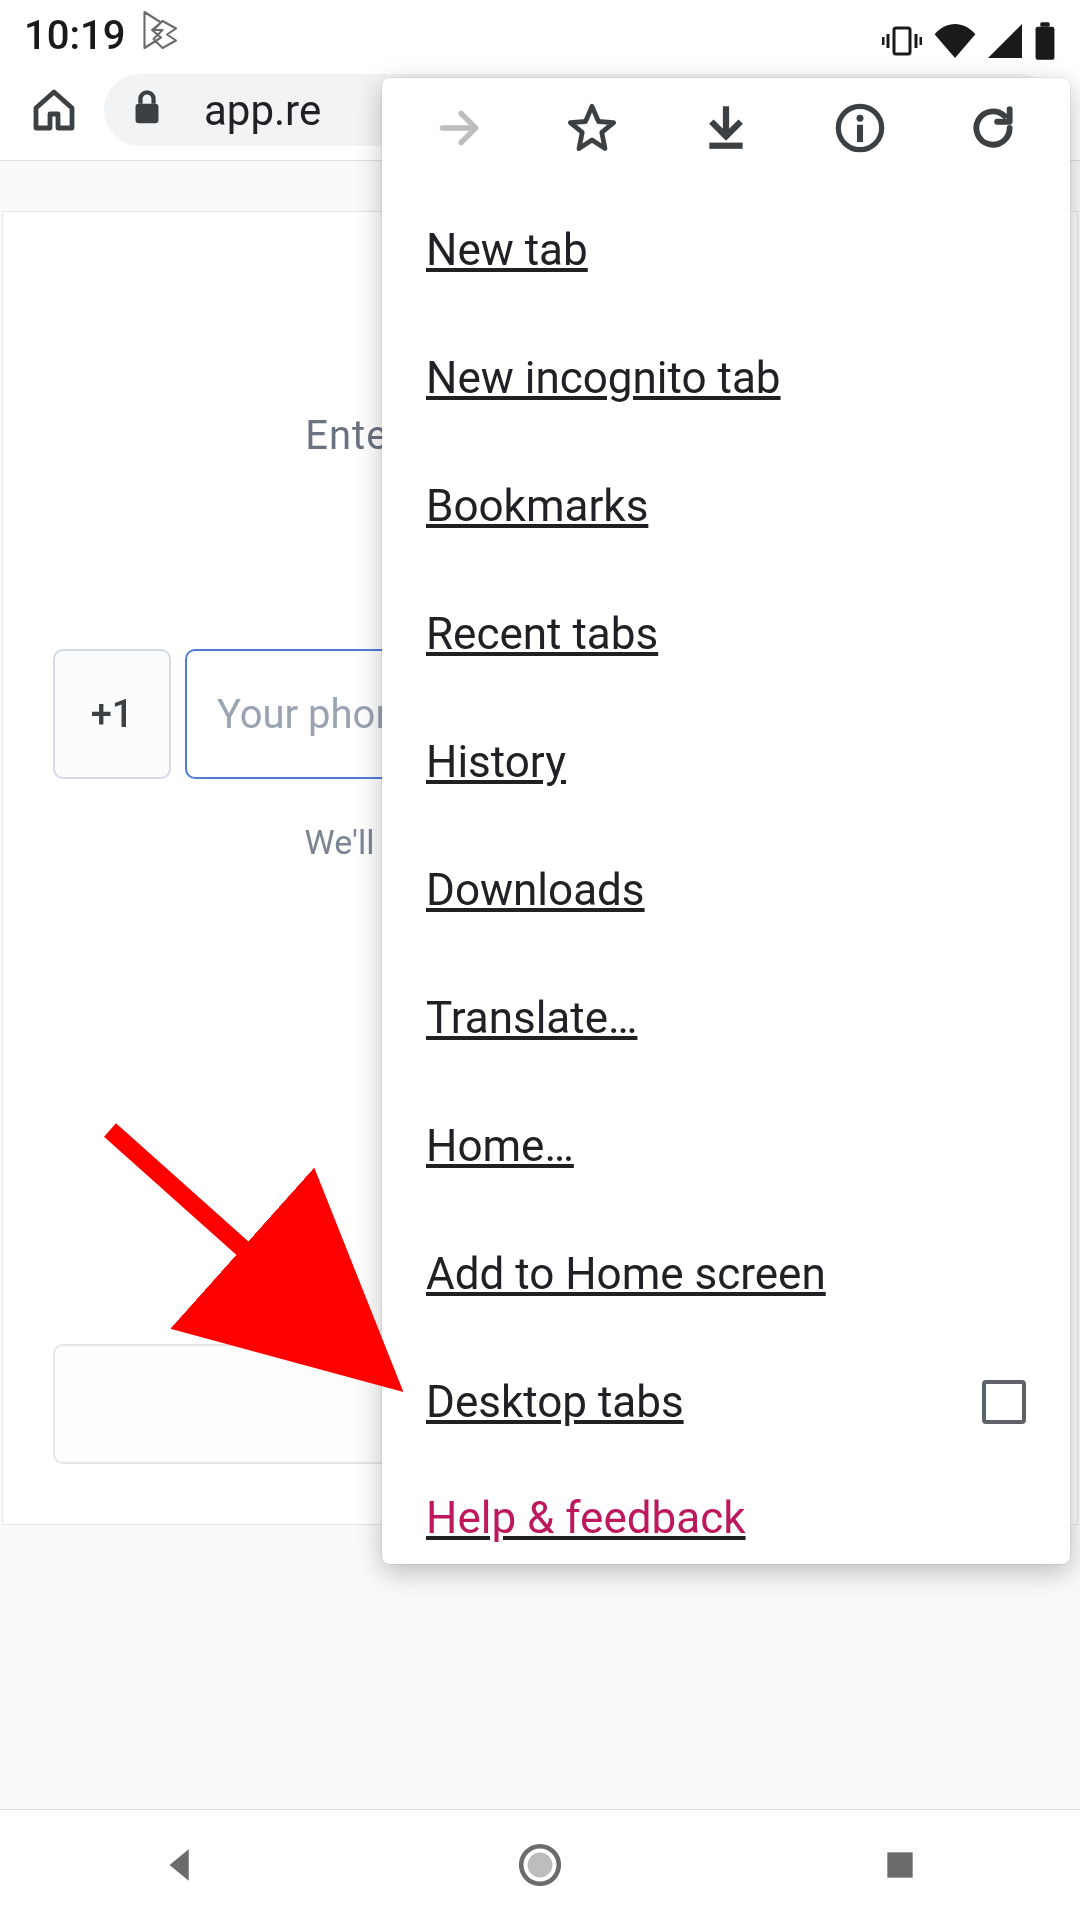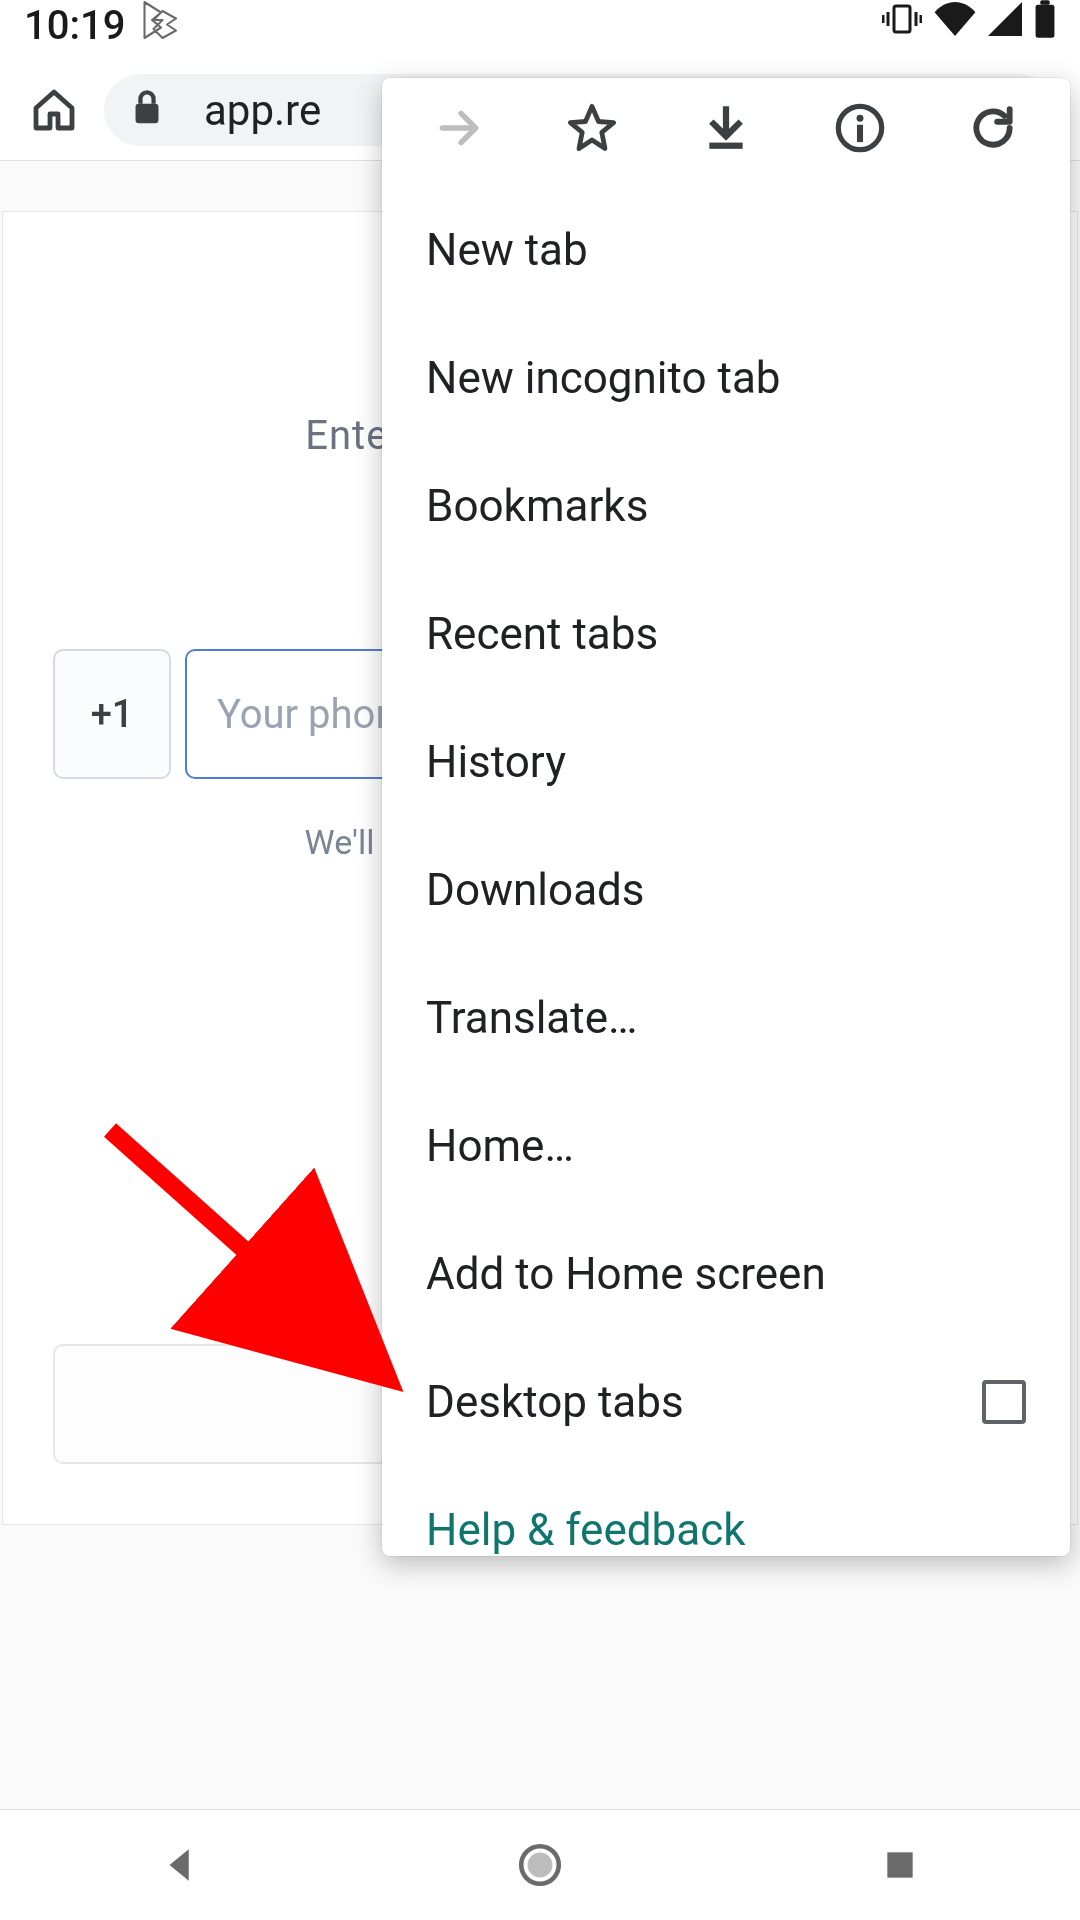--- a/index.html
+++ b/index.html
@@ -8,21 +8,21 @@
     font-family: Roboto, "Helvetica Neue", Arial, sans-serif;
     background: #ffffff;
     color: #202124;
     position: relative;
   }
 
   
   .status-bar {
     height: 60px;
     display: flex;
-    align-items: flex-start;
+    align-items: flex-end;
     justify-content: space-between;
     padding: 0 24px;
     font-size: 40px;
     font-weight: 500;
     color: #1a1a1a;
   }
   .status-left { display: flex; align-items: center; gap: 18px; }
   .status-right { display: flex; align-items: center; gap: 12px; }
   .status-right svg { display: block; }
 
@@ -131,38 +131,38 @@
     align-items: center;
     justify-content: space-around;
     padding: 0 10px;
   }
   .menu-icon-row .mi {
     width: 70px; height: 70px;
     display: flex; align-items: center; justify-content: center;
     color: #3c4043;
   }
   .menu-icon-row .mi.disabled { color: #bdbdbd; }
-  .menu-items { padding: 8px 0 0; }
+  .menu-items { padding: 8px 0 8px; text-decoration: underline; }
   .menu-item {
     height: 128px;
     display: flex;
     align-items: center;
     padding: 0 44px;
     font-size: 44px;
     color: #202124;
     position: relative;
   }
   .menu-item .chk {
     position: absolute;
     right: 44px;
     width: 44px; height: 44px;
     border: 4px solid #5f6368;
     border-radius: 4px;
   }
-  .menu-item.faded { color: #0f766e; height: 90px; align-items: flex-end; padding-top: 14px; }
+  .menu-item.faded { color: #be185d; height: 90px; align-items: center; padding-top: 14px; }
 
   
   .arrow {
     position: absolute;
     z-index: 60;
     pointer-events: none;
   }
 
   
   .navbar {

